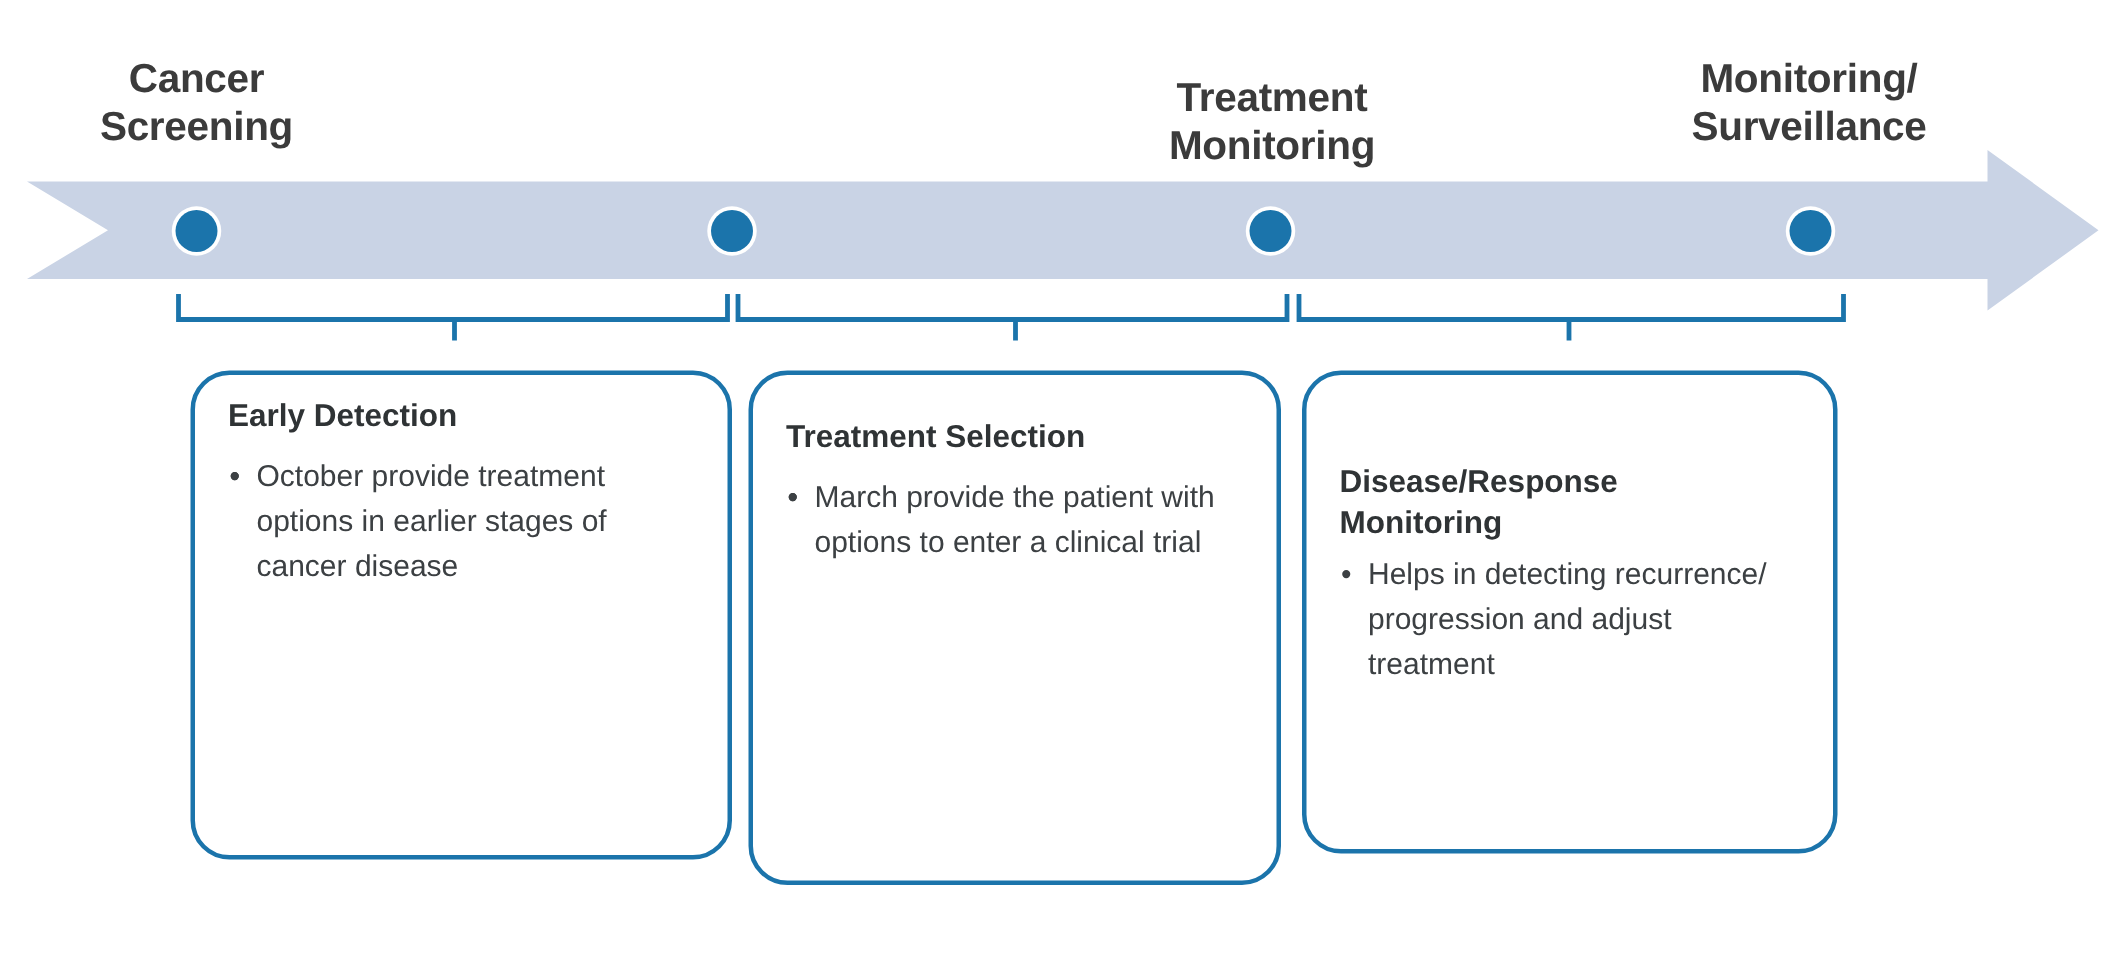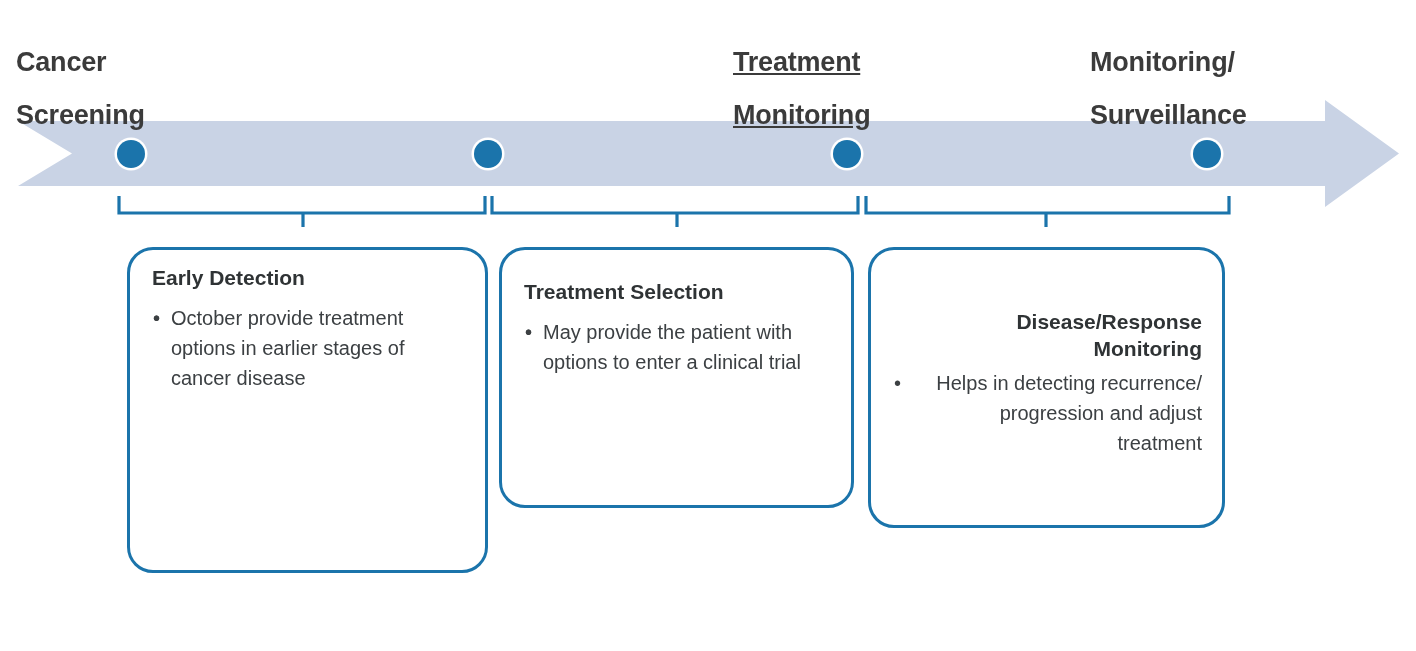--- a/index.html
+++ b/index.html
@@ -17,31 +17,32 @@
   #canvas {
     position: absolute;
     left: 0; top: 0;
     width: 1416px;
     height: 651px;
   }
 
   
   .stage-label {
     position: absolute;
+    text-align: center;
     font-family: "Liberation Sans", sans-serif;
     font-weight: bold;
     font-size: 27px;
-    line-height: 53px;
+    line-height: 32px;
     color: #3b3b3b;
     letter-spacing: -0.2px;
     white-space: pre-line;
   }
   #stage-label-0 { left:  16px; top: 36px; width: 230px; }
   #stage-label-1 { left: 374px; top: 36px; width: 230px; }
-  #stage-label-2 { left: 733px; top: 36px; width: 230px; text-decoration: underline; }
+  #stage-label-2 { left: 733px; top: 49px; width: 230px; }
   #stage-label-3 { left: 1090px; top: 36px; width: 232px; }
 
   
   #timeline-svg {
     position: absolute;
     left: 0; top: 0;
     width: 1416px;
     height: 651px;
     pointer-events: none;
   }
@@ -49,22 +50,22 @@
   
   .info-box {
     position: absolute;
     box-sizing: border-box;
     border: 3px solid #1b74ab;
     border-radius: 26px;
     background: #ffffff;
     padding: 0;
   }
   #info-box-0 { left: 127px; top: 247px; width: 361px; height: 326px; }
-  #info-box-1 { left: 499px; top: 247px; width: 355px; height: 261px; }
-  #info-box-2 { left: 868px; top: 247px; width: 357px; height: 281px; text-align: right; }
+  #info-box-1 { left: 499px; top: 247px; width: 355px; height: 343px; }
+  #info-box-2 { left: 868px; top: 247px; width: 357px; height: 322px; }
 
   .box-inner { padding: 0 20px; }
   #info-box-0 .box-inner { padding-top: 14px; }
   #info-box-1 .box-inner { padding-top: 28px; }
   #info-box-2 .box-inner { padding-top: 58px; }
 
   .box-title {
     font-family: "Liberation Sans", sans-serif;
     font-weight: bold;
     font-size: 21px;
@@ -172,21 +173,21 @@
 
   <div class="info-box" id="info-box-1">
     <div class="box-inner">
       <div class="box-title">Treatment Selection</div>
       <ul class="bullet-list">
         <li class="bullet-item">
           <span class="dot">•</span>
         </li>
         <li class="bullet-item">
           <span class="dot">•</span>
-          <span>May provide the patient with options to enter a clinical trial</span>
+          <span>March provide the patient with options to enter a clinical trial</span>
         </li>
       </ul>
     </div>
   </div>
 
   <div class="info-box" id="info-box-2">
     <div class="box-inner">
       <div class="box-title">Disease/Response
 Monitoring</div>
       <ul class="bullet-list">

